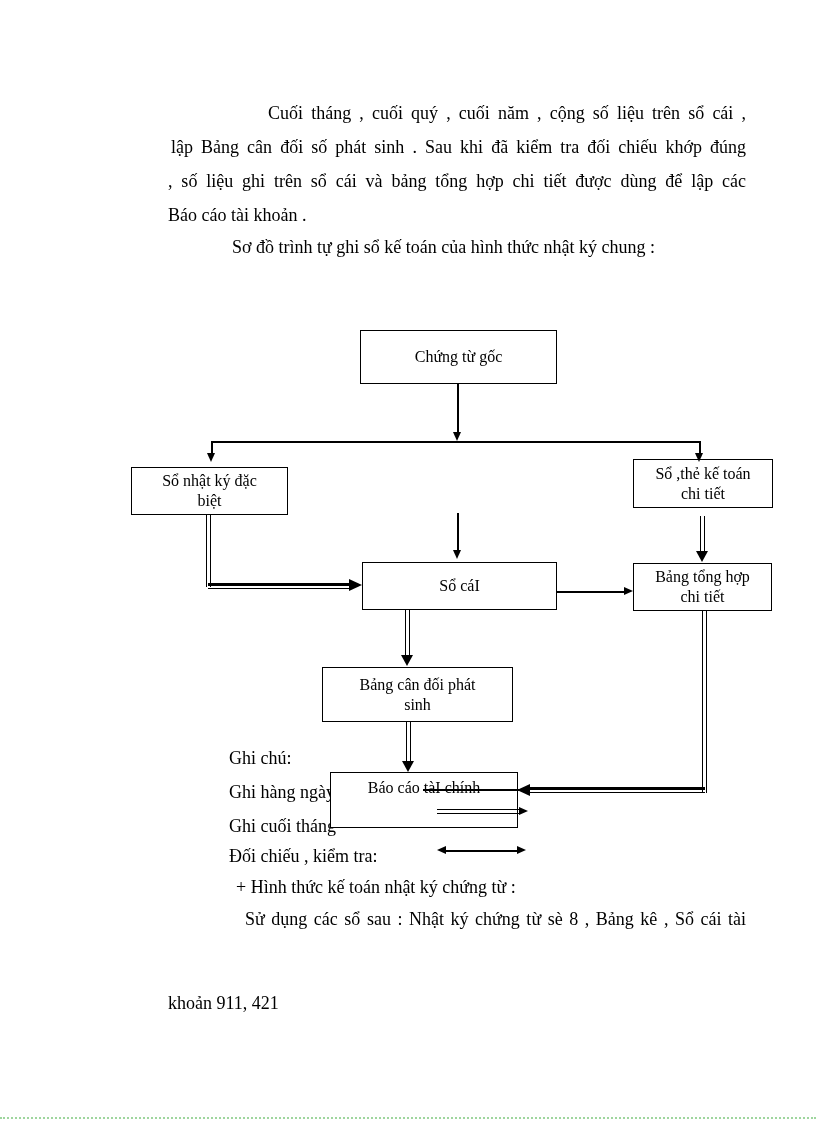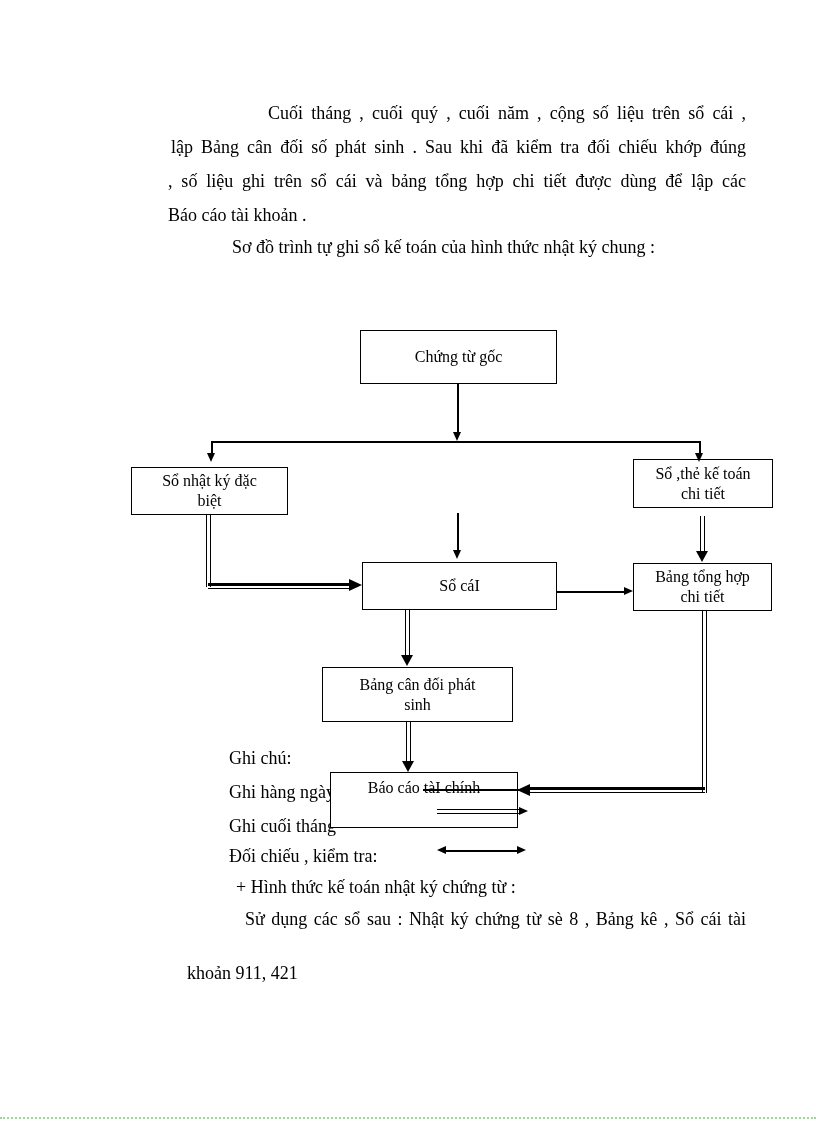--- a/index.html
+++ b/index.html
@@ -154,18 +154,18 @@
 
   <div class="hdbl z3" style="left:437px; top:809px; width:82px;"></div>
   <div class="ah ah-right-thin z3" style="left:519px; top:807px;"></div>
 
   <div class="hthin z3" style="left:446px; top:850px; width:71px;"></div>
   <div class="ah ah-left-thin z3" style="left:437px; top:846px;"></div>
   <div class="ah ah-right-thin z3" style="left:517px; top:846px;"></div>
 
   <div class="t" style="left:236px; top:876px;">+ Hình thức kế toán nhật ký chứng từ :</div>
   <div class="t just" style="left:245px; top:908px; width:501px;">Sử dụng các sổ sau : Nhật ký chứng từ sè 8 , Bảng kê , Sổ cái tài</div>
-  <div class="t" style="left:168px; top:962px;margin-left:19px;">khoản 911, 421</div>
+  <div class="t" style="left:168px; top:992px;">khoản 911, 421</div>
 
 
   <div class="bottom-rule"></div>
 
 </div>
 
 </body></html>

